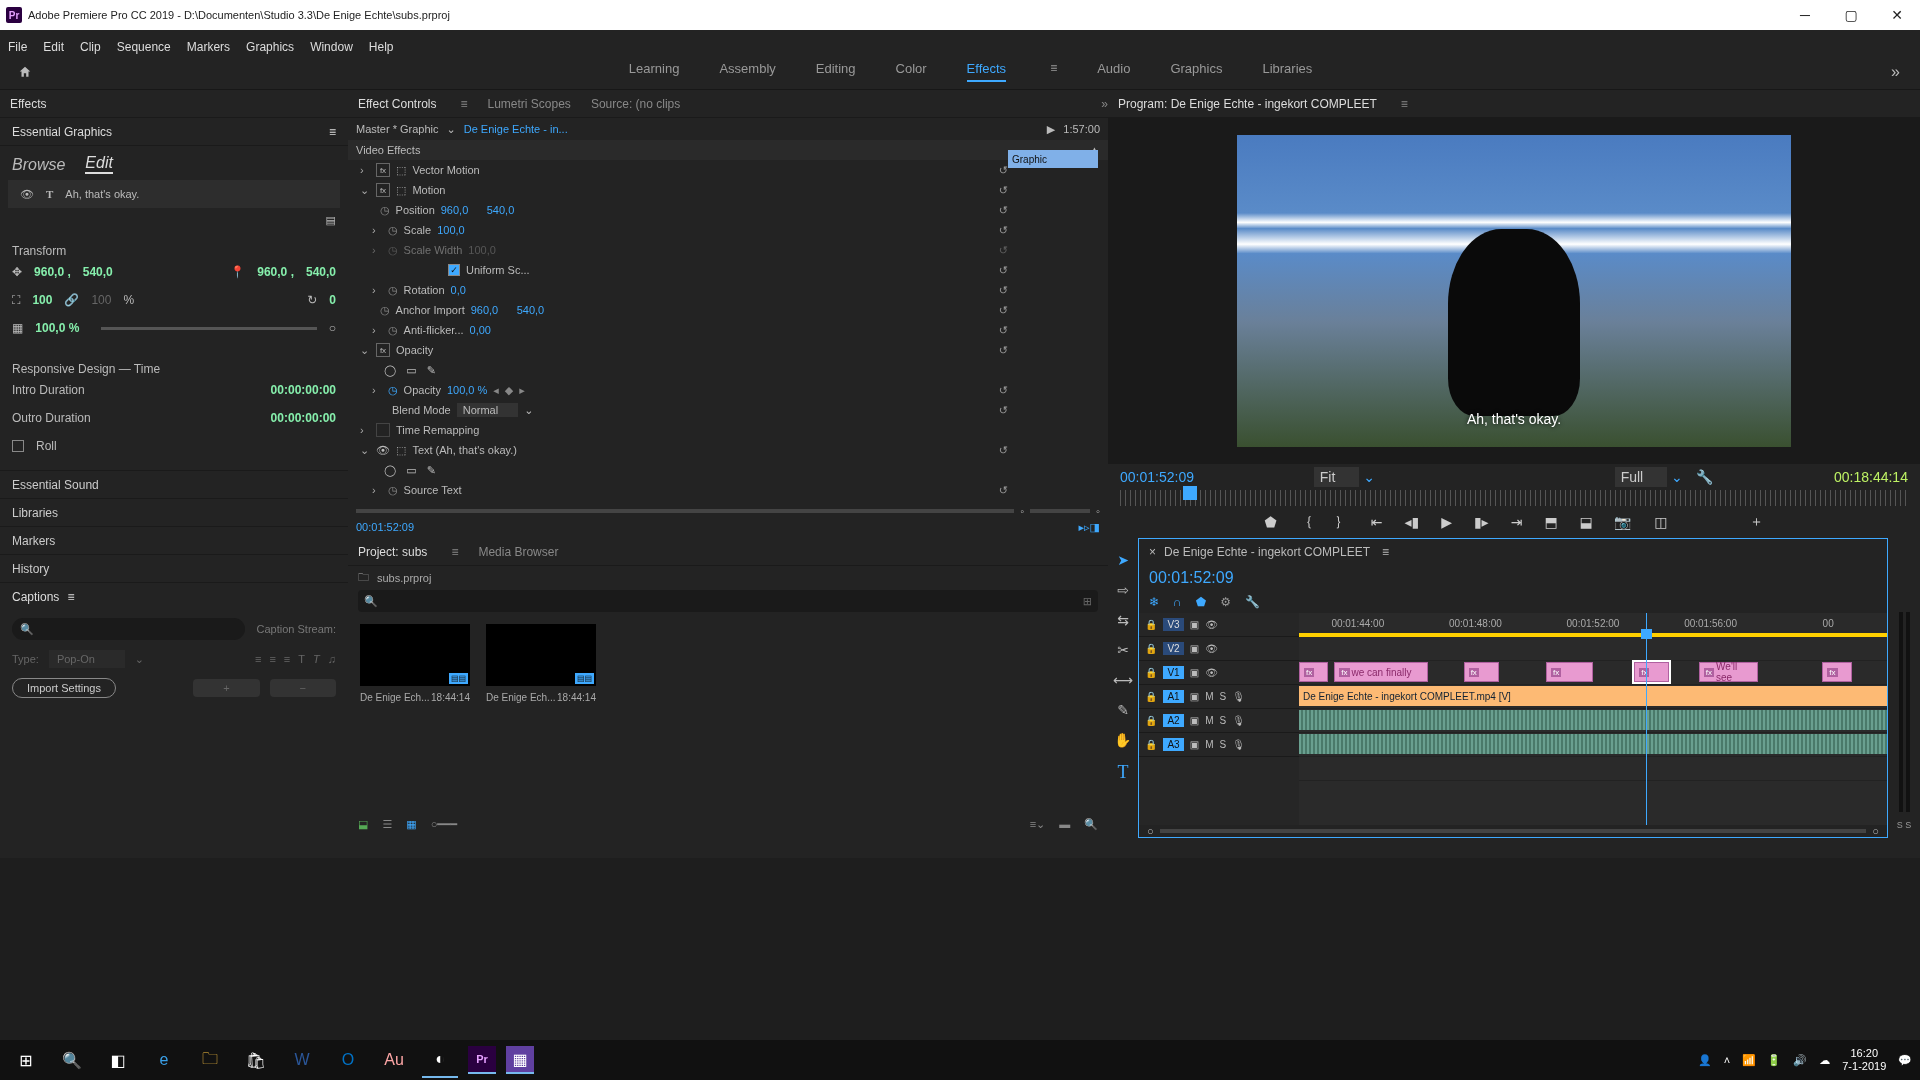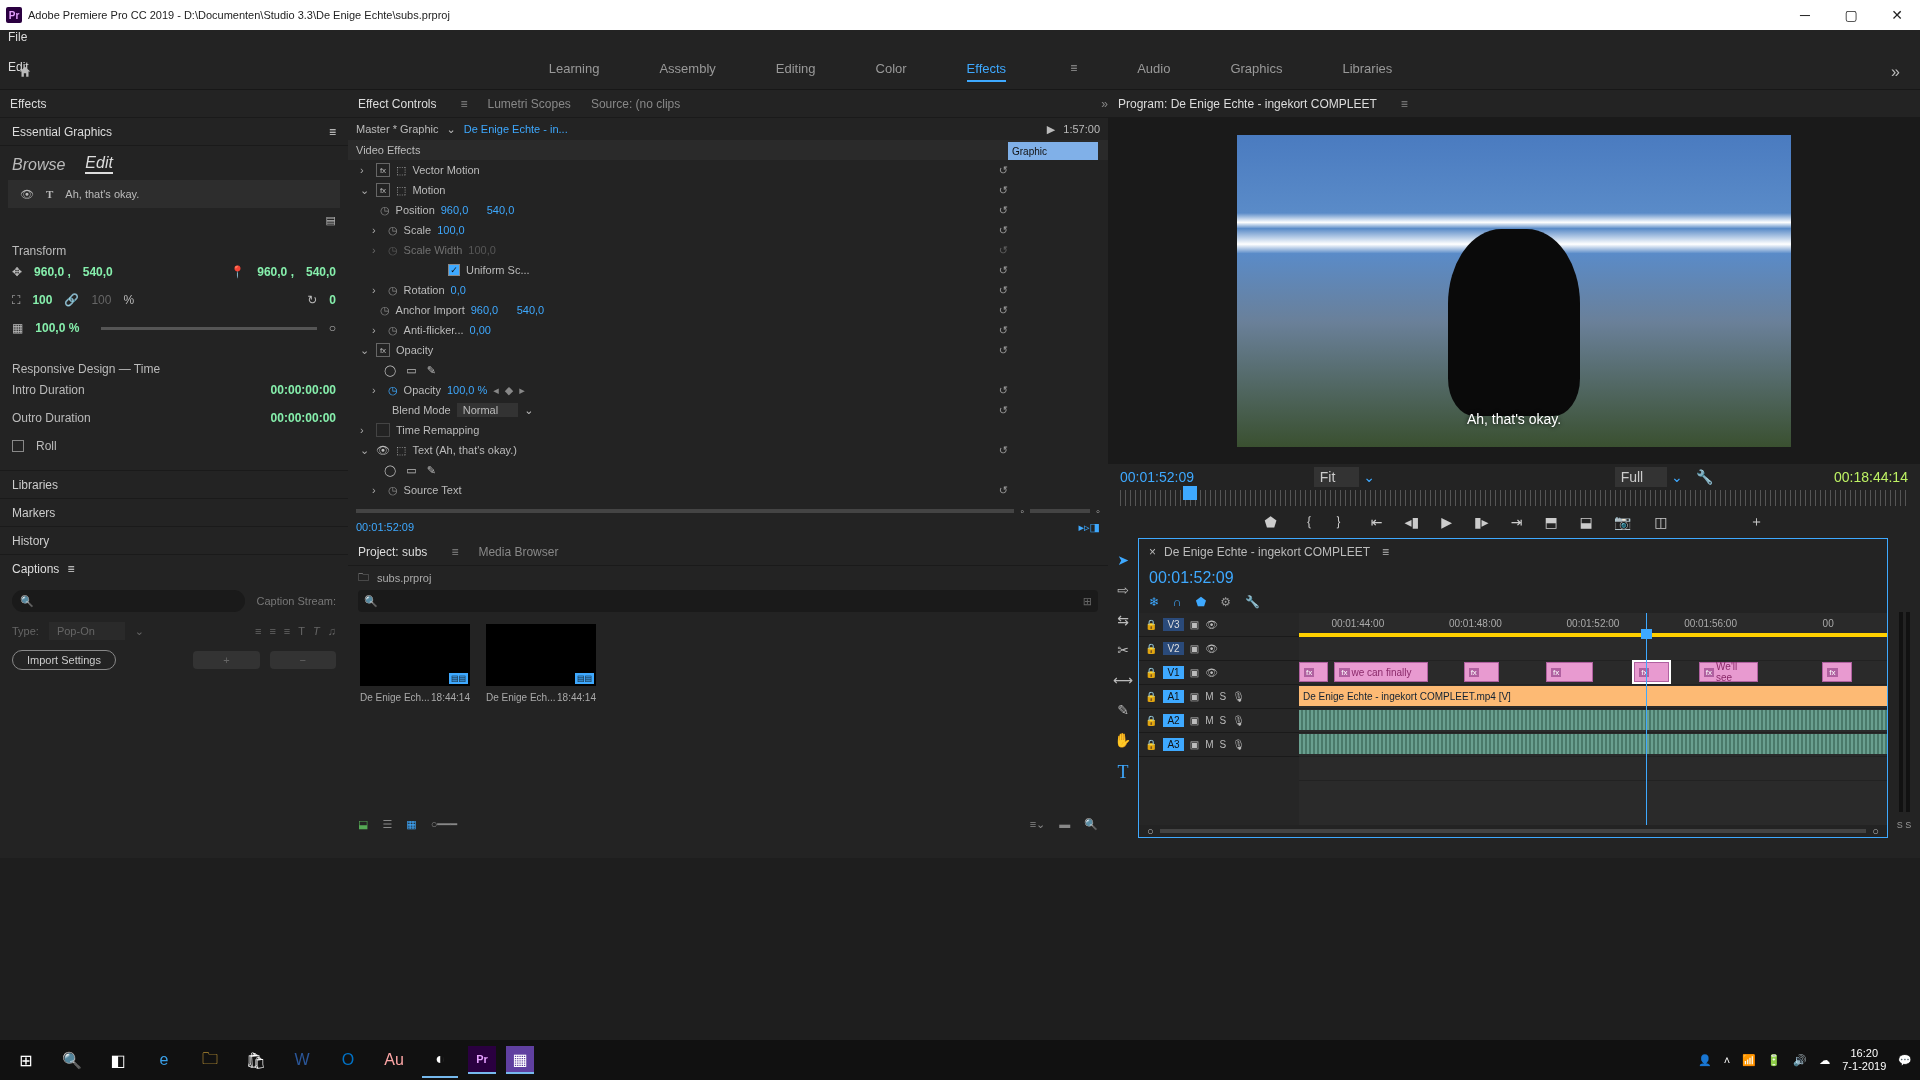--- a/index.html
+++ b/index.html
@@ -6,42 +6,42 @@
 body { background: #1e1e1e; color: #bbb; font-size: 11px; width: 1920px; height: 1080px; overflow: hidden; position: relative; }
 
 
 .titlebar { height: 30px; background: #fff; color: #222; display: flex; align-items: center; justify-content: space-between; padding-left: 6px; }
 .titlebar .left { display: flex; align-items: center; gap: 6px; }
 .titlebar .icon-pr { width: 16px; height: 16px; background: #2a0040; color: #e6a0ff; font-weight: bold; font-size: 10px; display: flex; align-items: center; justify-content: center; border-radius: 2px; }
 .titlebar .winbtns { display: flex; }
 .titlebar .winbtn { width: 46px; height: 30px; display: flex; align-items: center; justify-content: center; font-size: 14px; }
 
 
-.menubar { height: 24px; background: #232323; display: flex; align-items: flex-start; padding-left: 8px; gap: 16px; color: #ddd; font-size: 12px; flex-direction: column; }
+.menubar { height: 24px; background: #232323; display: flex; align-items: flex-end; padding-left: 8px; gap: 16px; color: #ddd; font-size: 12px; }
 
 
 .workspacebar { height: 36px; background: #232323; border-bottom: 1px solid #171717; display: flex; align-items: center; }
 .home-btn { width: 50px; display: flex; justify-content: center; font-size: 16px; }
-.ws-tabs { flex: 1; display: flex; justify-content: center; gap: 60px; font-size: 13px; color: #999; }
+.ws-tabs { flex: 1; display: flex; justify-content: center; gap: 40px; font-size: 13px; color: #999; }
 .ws-tab.active { color: #3ea9ff; border-bottom: 2px solid #3ea9ff; padding-bottom: 4px; }
 .ws-more { padding-right: 20px; font-size: 16px; }
 
 
 .maingrid { display: grid; grid-template-columns: 348px 760px 812px; grid-template-rows: 448px 300px; height: 748px; }
 
 
 .panel { background: #232323; position: relative; }
 .panel-tabs { height: 28px; display: flex; align-items: center; gap: 20px; padding-left: 10px; font-size: 12px; color: #888; border-bottom: 1px solid #1a1a1a; }
 .panel-tabs .ptab.active { color: #ddd; }
 .hamburger { margin-left: 4px; font-size: 12px; }
 
 
 .ec-header { height: 22px; display: flex; align-items: center; padding: 0 8px; gap: 8px; font-size: 11px; }
 .ec-seq { color: #3ea9ff; }
-.graphic-bar { position: absolute; right: 10px; top: 52px; width: 90px; height: 18px; background: #80b0e8; color: #111; font-size: 10px; padding-left: 4px; display: flex; align-items: center; }
+.graphic-bar { position: absolute; right: 10px; top: 60px; width: 90px; height: 18px; background: #80b0e8; color: #111; font-size: 10px; padding-left: 4px; display: flex; align-items: center; }
 .ec-rowhdr { height: 20px; display: flex; align-items: center; padding: 0 8px; background: #2a2a2a; justify-content: space-between; }
 .ec-row { height: 20px; display: flex; align-items: center; padding-left: 12px; gap: 6px; font-size: 11px; }
 .ec-row .label { color: #bbb; }
 .ec-row .val { color: #3ea9ff; min-width: 40px; }
 .ec-row .reset { margin-left: auto; margin-right: 100px; color: #999; }
 .twirl { color: #aaa; width: 10px; }
 .fx-icon { width:14px;height:14px;border:1px solid #666;display:flex;align-items:center;justify-content:center;font-size:8px; }
 .stopwatch { font-size: 11px; color: #888; }
 .checkbox { width:12px;height:12px;border:1px solid #888;display:inline-flex;align-items:center;justify-content:center;font-size:9px;background:#3ea9ff;color:#111; }
 .ec-footer { position: absolute; bottom: 0; left: 0; right: 0; height: 22px; display: flex; align-items: center; padding: 0 8px; color: #3ea9ff; }
@@ -433,20 +433,21 @@
       <div class="eg-trow">
           <span>Outro Duration</span>
           <span class="v" style="margin-left:auto">00:00:00:00</span>
         </div>
       <div class="eg-trow">
           <span style="width:12px;height:12px;border:1px solid #888"></span>
           <span>Roll</span>
         </div>
     </div>
 
+    <div class="collapsed-panel">Essential Sound</div>
     <div class="collapsed-panel">Libraries</div>
     <div class="collapsed-panel">Markers</div>
     <div class="collapsed-panel">History</div>
 
     <div class="collapsed-panel" style="color:#ddd">
       <span>Captions</span>
       <span class="hamburger" style="margin-left:8px">≡</span>
     </div>
     <div class="captions-body">
       <div style="display:flex;gap:12px;align-items:center">

